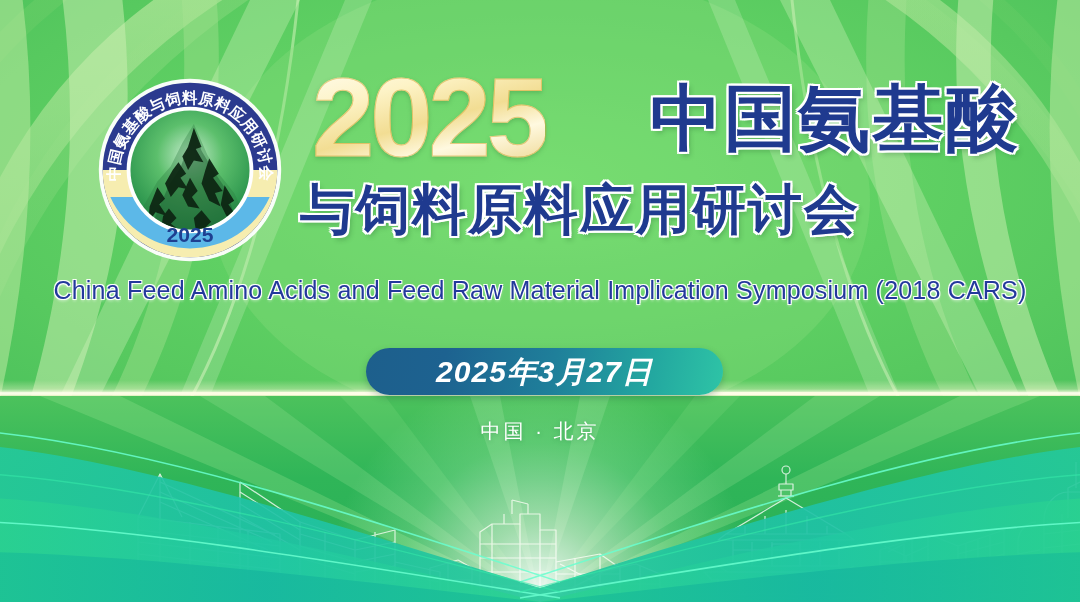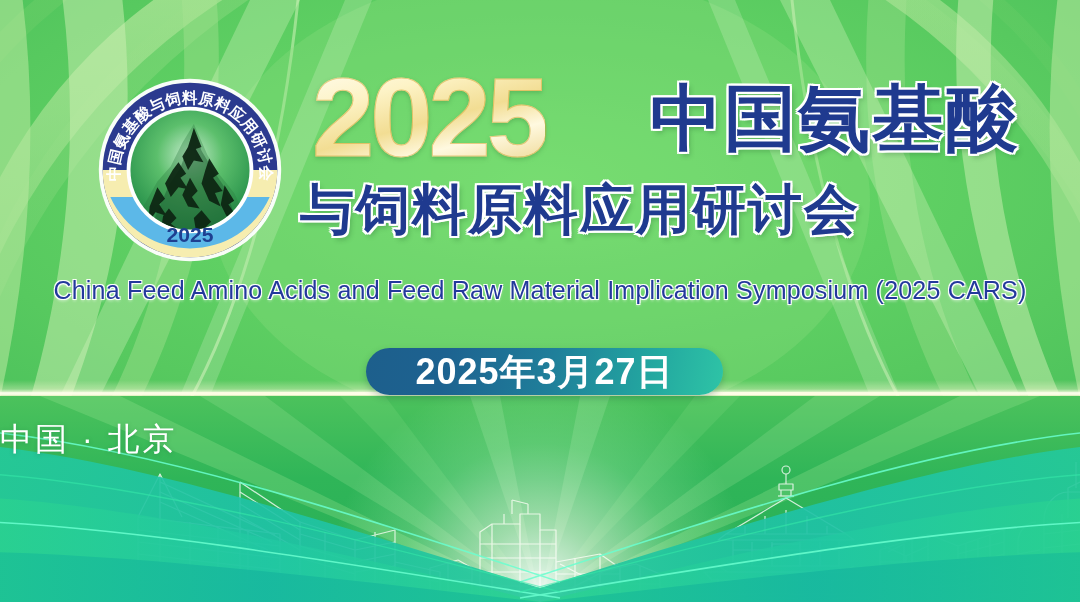--- a/index.html
+++ b/index.html
@@ -130,29 +130,31 @@
 
   
   .date-badge{
     position:absolute;left:366px;top:348px;width:357px;height:47px;
     border-radius:24px;
     background:linear-gradient(100deg,#1d5f8c 0%,#1d6290 22%,#1f7f9a 52%,#23a8a0 80%,#2ec4a6 100%);
     display:flex;align-items:center;justify-content:center;
     box-shadow:0 3px 7px rgba(20,70,60,0.28);
   }
   .date-badge span{
-    color:#ffffff;font-size:36px;font-weight:bold;letter-spacing:1px;
+    color:#ffffff;font-size:30px;font-weight:bold;letter-spacing:1px;
     font-family:"Liberation Sans","DejaVu Sans",sans-serif;
     line-height:1;
+    font-style:italic;
   }
 
   
   .location{
     position:absolute;left:0;right:0;top:418px;
-    color:#ffffff;font-size:32px;font-weight:normal;letter-spacing:3px;
+    text-align:center;
+    color:#ffffff;font-size:20px;font-weight:normal;letter-spacing:3px;
     font-family:"Liberation Sans","DejaVu Sans",sans-serif;
     text-shadow:0 1px 4px rgba(30,110,60,0.35);
   }
 </style>
 </head>
 <body>
 
 <div class="banner">
 
   <div class="bg-base"></div>
@@ -435,21 +437,21 @@
       <text x="100" y="175" text-anchor="middle" font-family="'Liberation Sans','DejaVu Sans',sans-serif" font-size="22" font-weight="bold" fill="#1e3f91">2025</text>
     </svg>
   </div>
 
   <div class="title-wrap">
     <div class="year">2025</div>
     <div class="cn-line cn-line1">中国氨基酸</div>
     <div class="cn-line cn-line2">与饲料原料应用研讨会</div>
   </div>
 
-  <div class="subtitle">China Feed Amino Acids and Feed Raw Material Implication Symposium (2025 CARS)</div>
+  <div class="subtitle">China Feed Amino Acids and Feed Raw Material Implication Symposium (2018 CARS)</div>
 
   <div class="date-badge">
     <span>2025年3月27日</span>
   </div>
 
   <div class="location">中国 · 北京</div>
 
 </div>
 
 </body></html>

